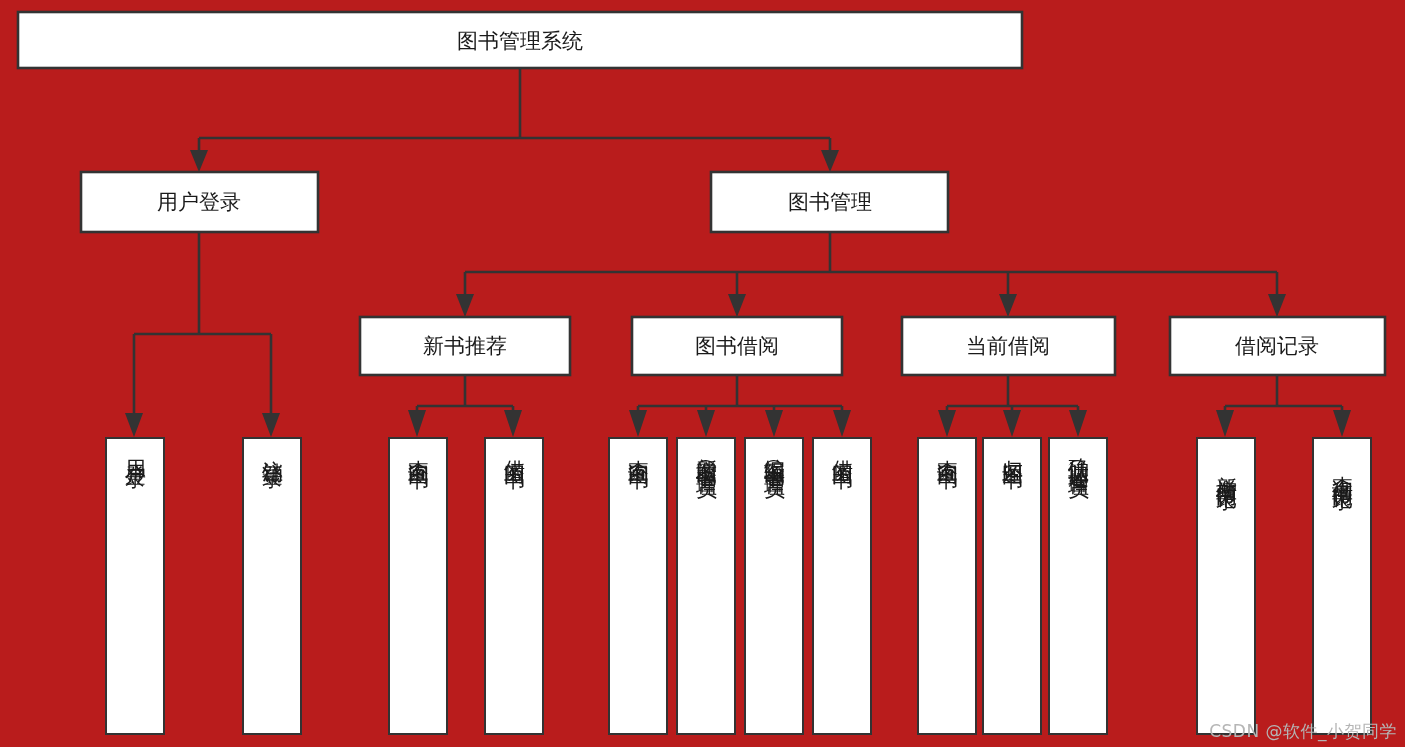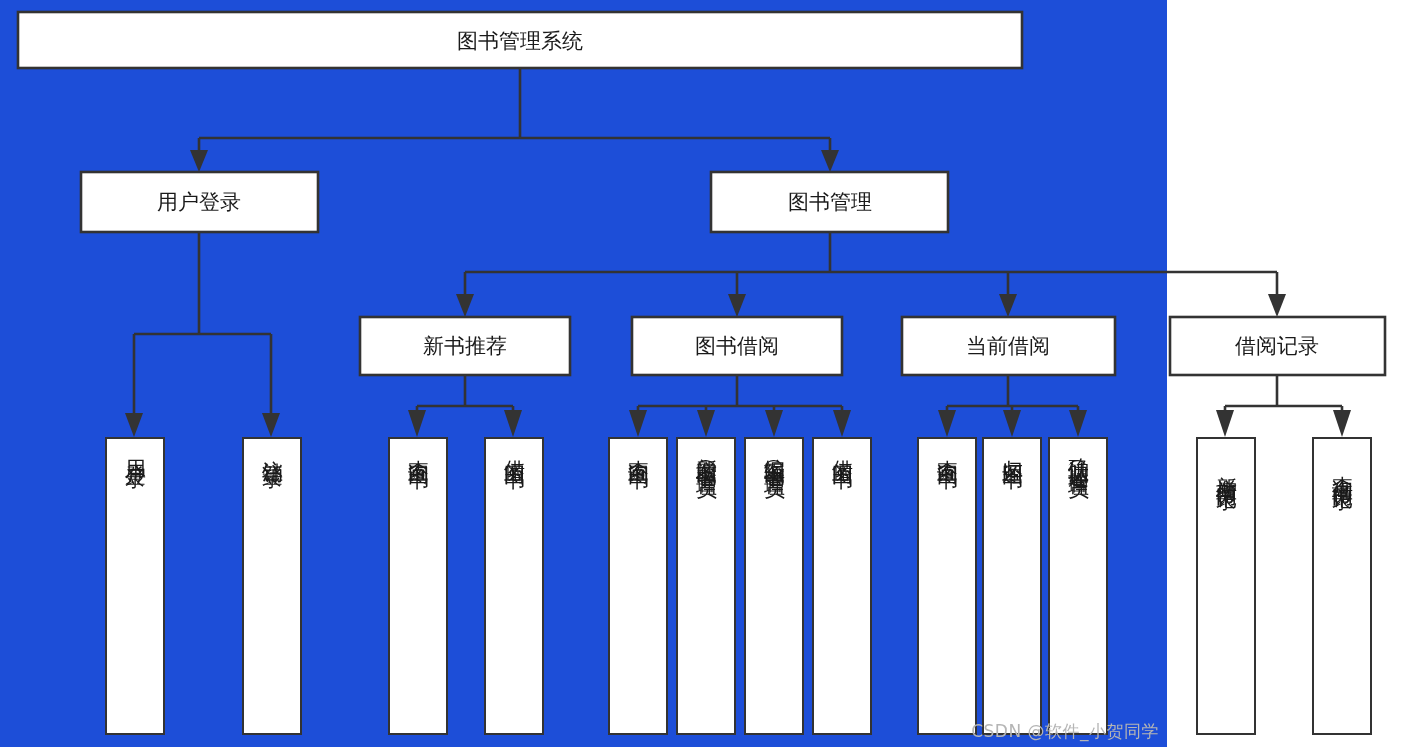--- a/index.html
+++ b/index.html
@@ -8,23 +8,23 @@
     background: #ffffff;
   }
   body {
     font-family: "DejaVu Sans", "Liberation Sans", sans-serif;
     width: 1405px;
     height: 747px;
     overflow: hidden;
   }
   #diagram-root {
     position: relative;
-    width: 1167px;
+    width: 1405px;
     height: 747px;
-    background: #1d4ed8;
+    background: #b91c1c;
   }
   svg#tree-svg {
     position: absolute;
     left: 0;
     top: 0;
     width: 1405px;
     height: 747px;
   }
   .node-box {
     fill: #ffffff;

